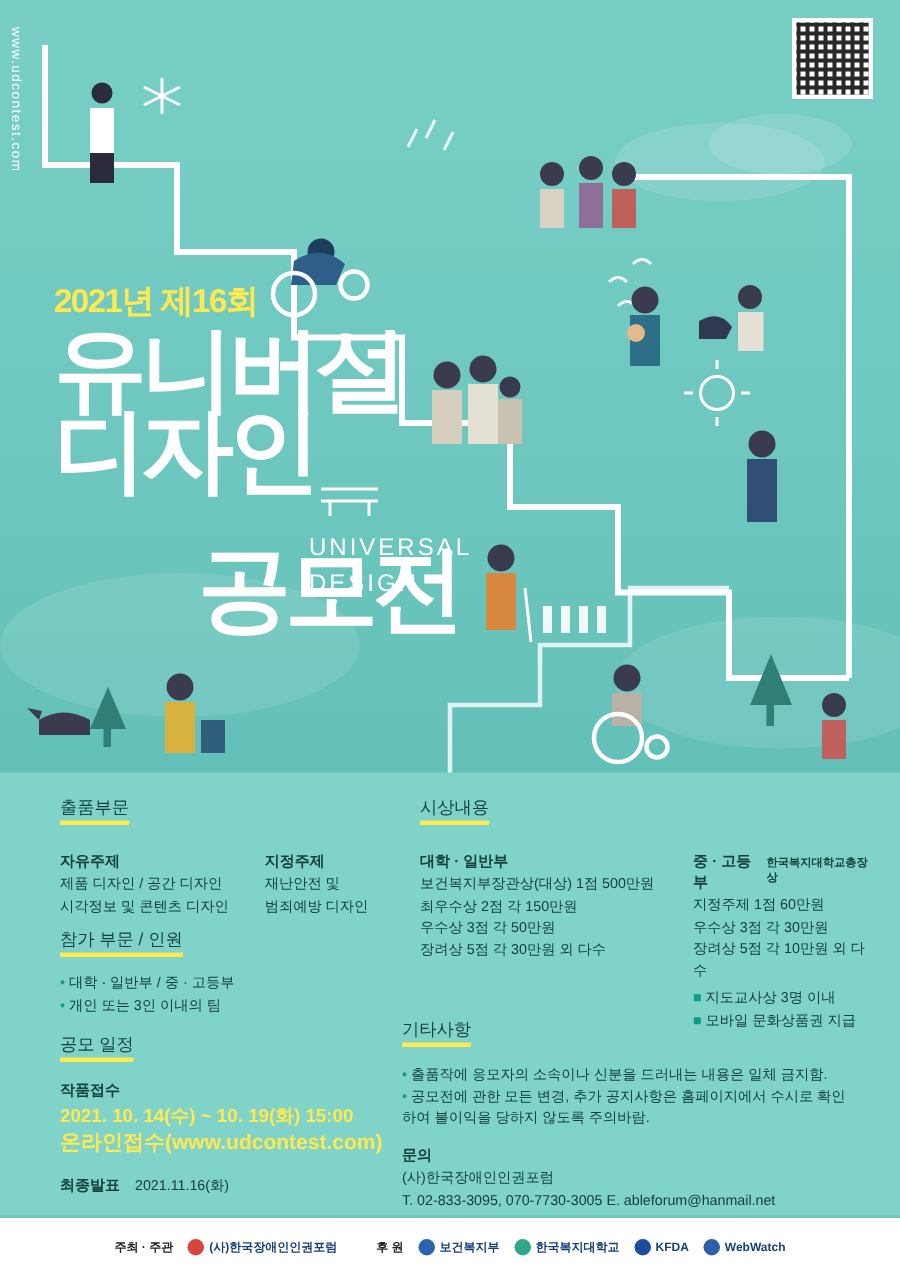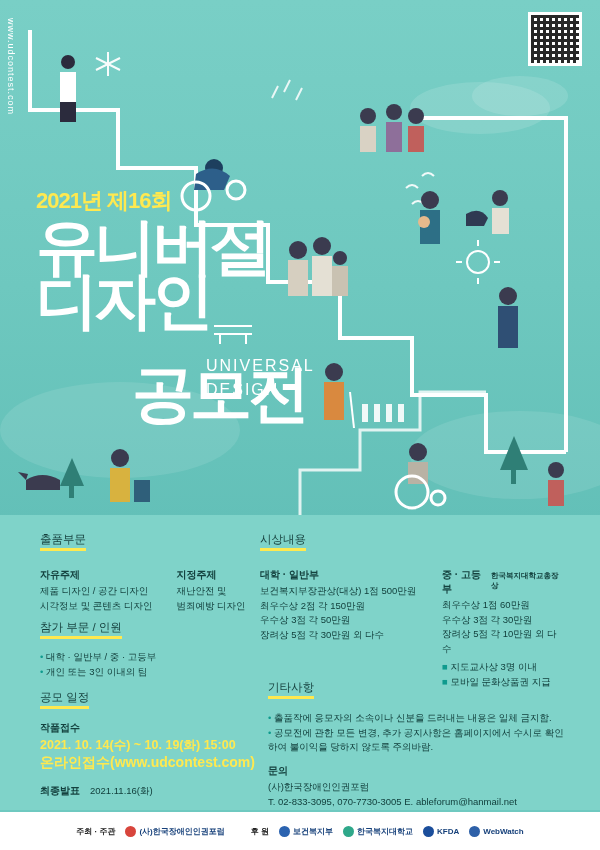--- a/index.html
+++ b/index.html
@@ -296,36 +296,36 @@
         <div class="sub">작품접수</div>
         <div class="date-big">2021. 10. 14(수) ~ 10. 19(화) 15:00</div>
         <div class="date-big small">온라인접수(www.udcontest.com)</div>
         <div style="margin-top:12px;display:flex;gap:10px;align-items:baseline;">
           <span class="sub" style="margin:0;">최종발표</span>
           <span class="li">2021.11.16(화)</span>
         </div>
       </div>
     </div>
 
-    <div class="col" style="left:260px;top:14px;width:300px;">
+    <div class="col" style="left:280px;top:14px;width:300px;">
       <h4 class="head">시상내용</h4>
       <div style="display:flex;gap:14px;margin-top:8px;">
         <div style="width:168px;">
           <div class="sub">대학 · 일반부</div>
           <div class="li">보건복지부장관상(대상)  1점 500만원</div>
           <div class="li">최우수상  2점 각 150만원</div>
           <div class="li">우수상  3점 각 50만원</div>
           <div class="li">장려상  5점 각 30만원  외 다수</div>
         </div>
         <div style="width:118px;">
           <div class="sub" style="display:flex;align-items:baseline;gap:4px;">
             <span>중 · 고등부</span>
             <span class="right-note">한국복지대학교총장상</span>
           </div>
-          <div class="li">최우수상  1점 60만원</div>
+          <div class="li">지정주제  1점 60만원</div>
           <div class="li">우수상  3점 각 30만원</div>
           <div class="li">장려상  5점 각 10만원 외 다수</div>
           <div class="li" style="margin-top:3px;">
             <span class="dot">■</span> <span>지도교사상  3명 이내</span>
           </div>
           <div class="li">
             <span class="dot">■</span> <span>모바일 문화상품권 지급</span>
           </div>
         </div>
       </div>

